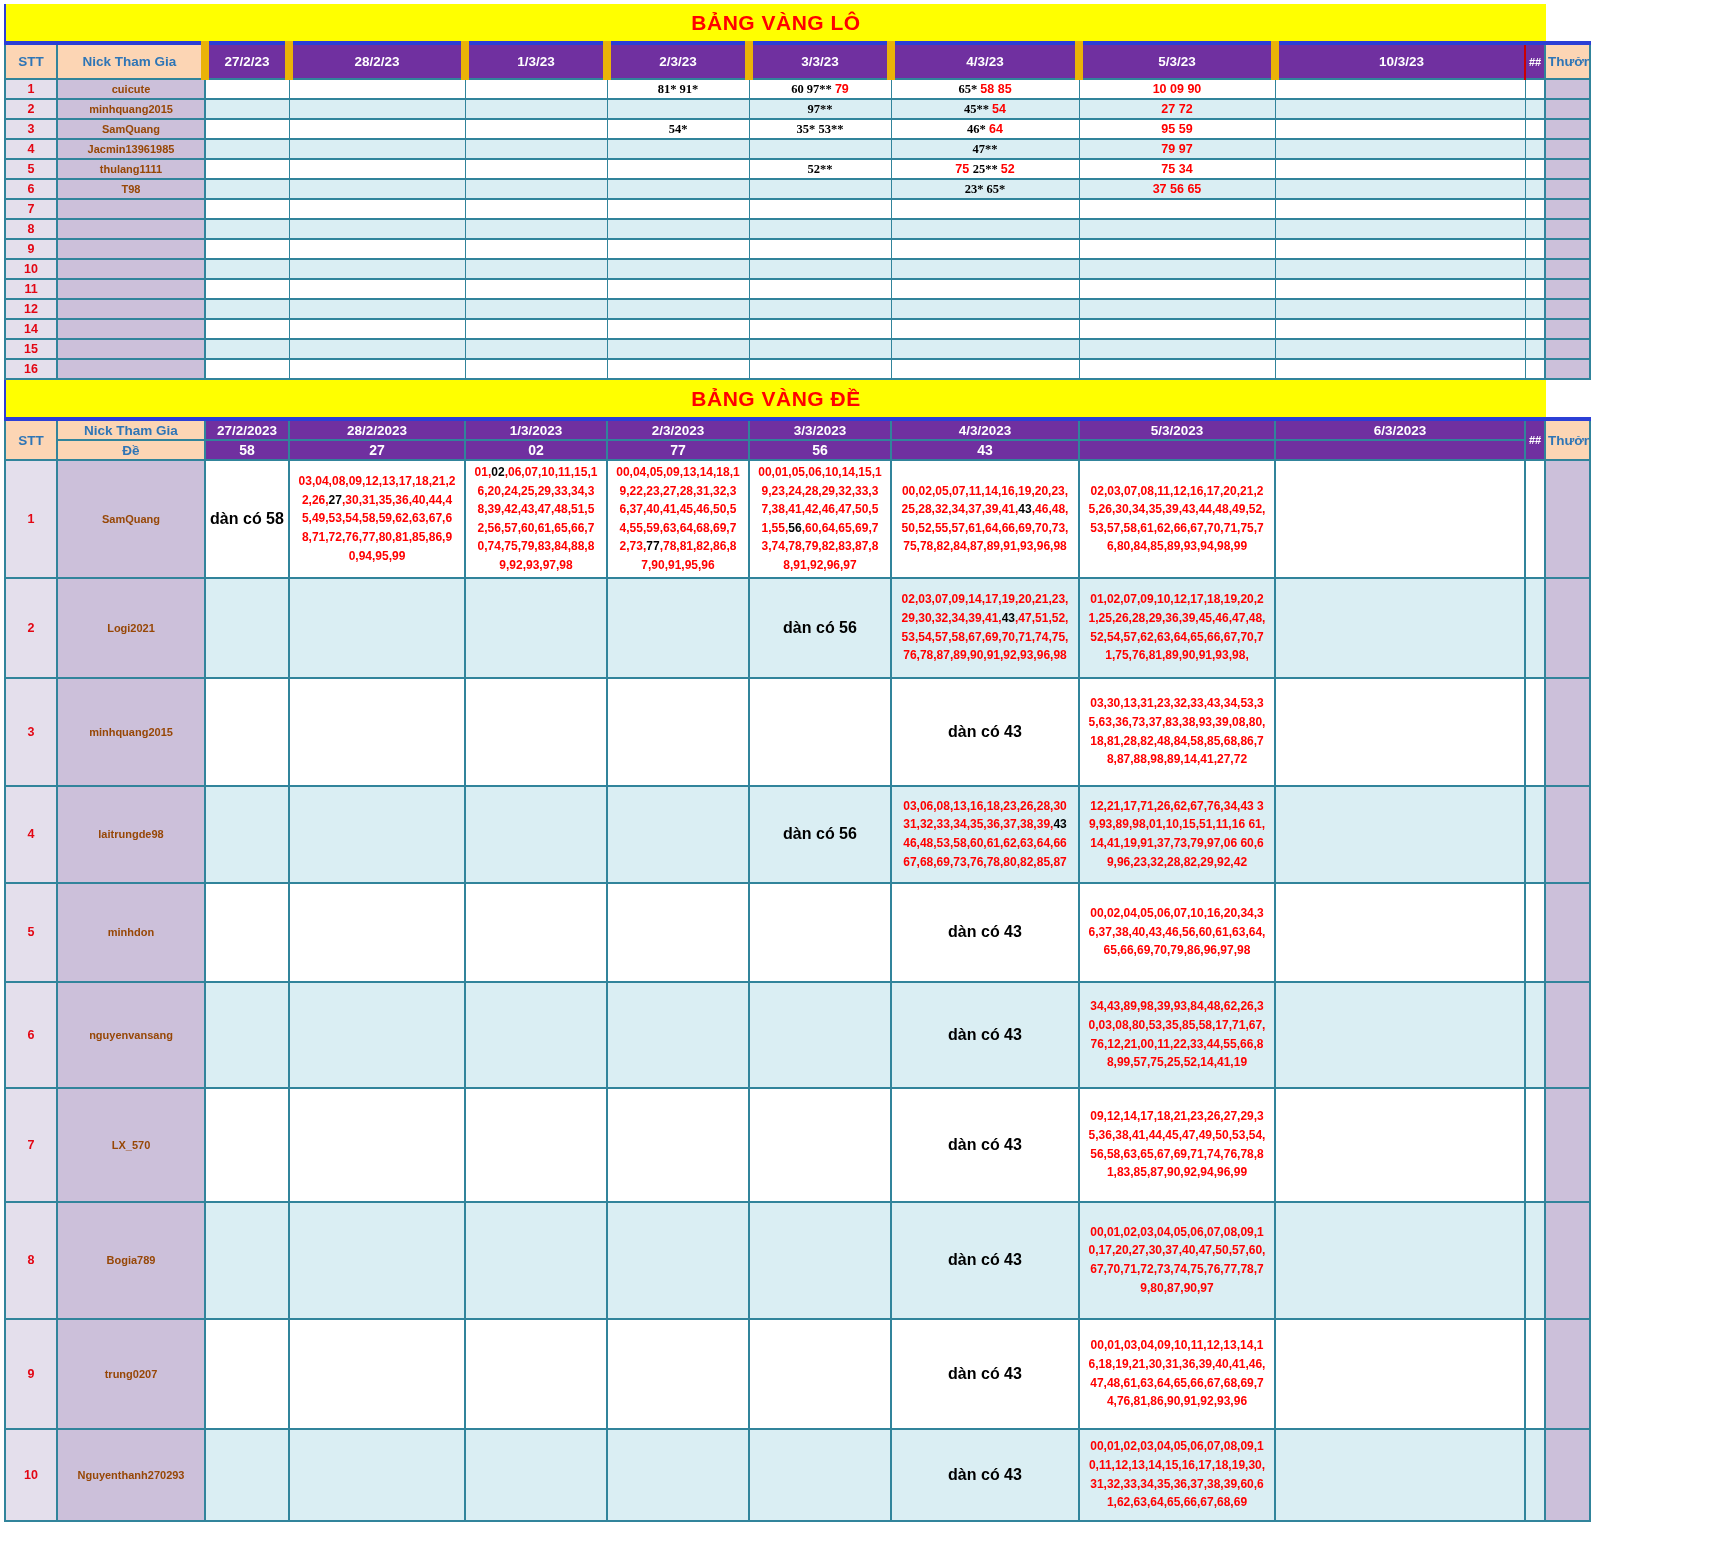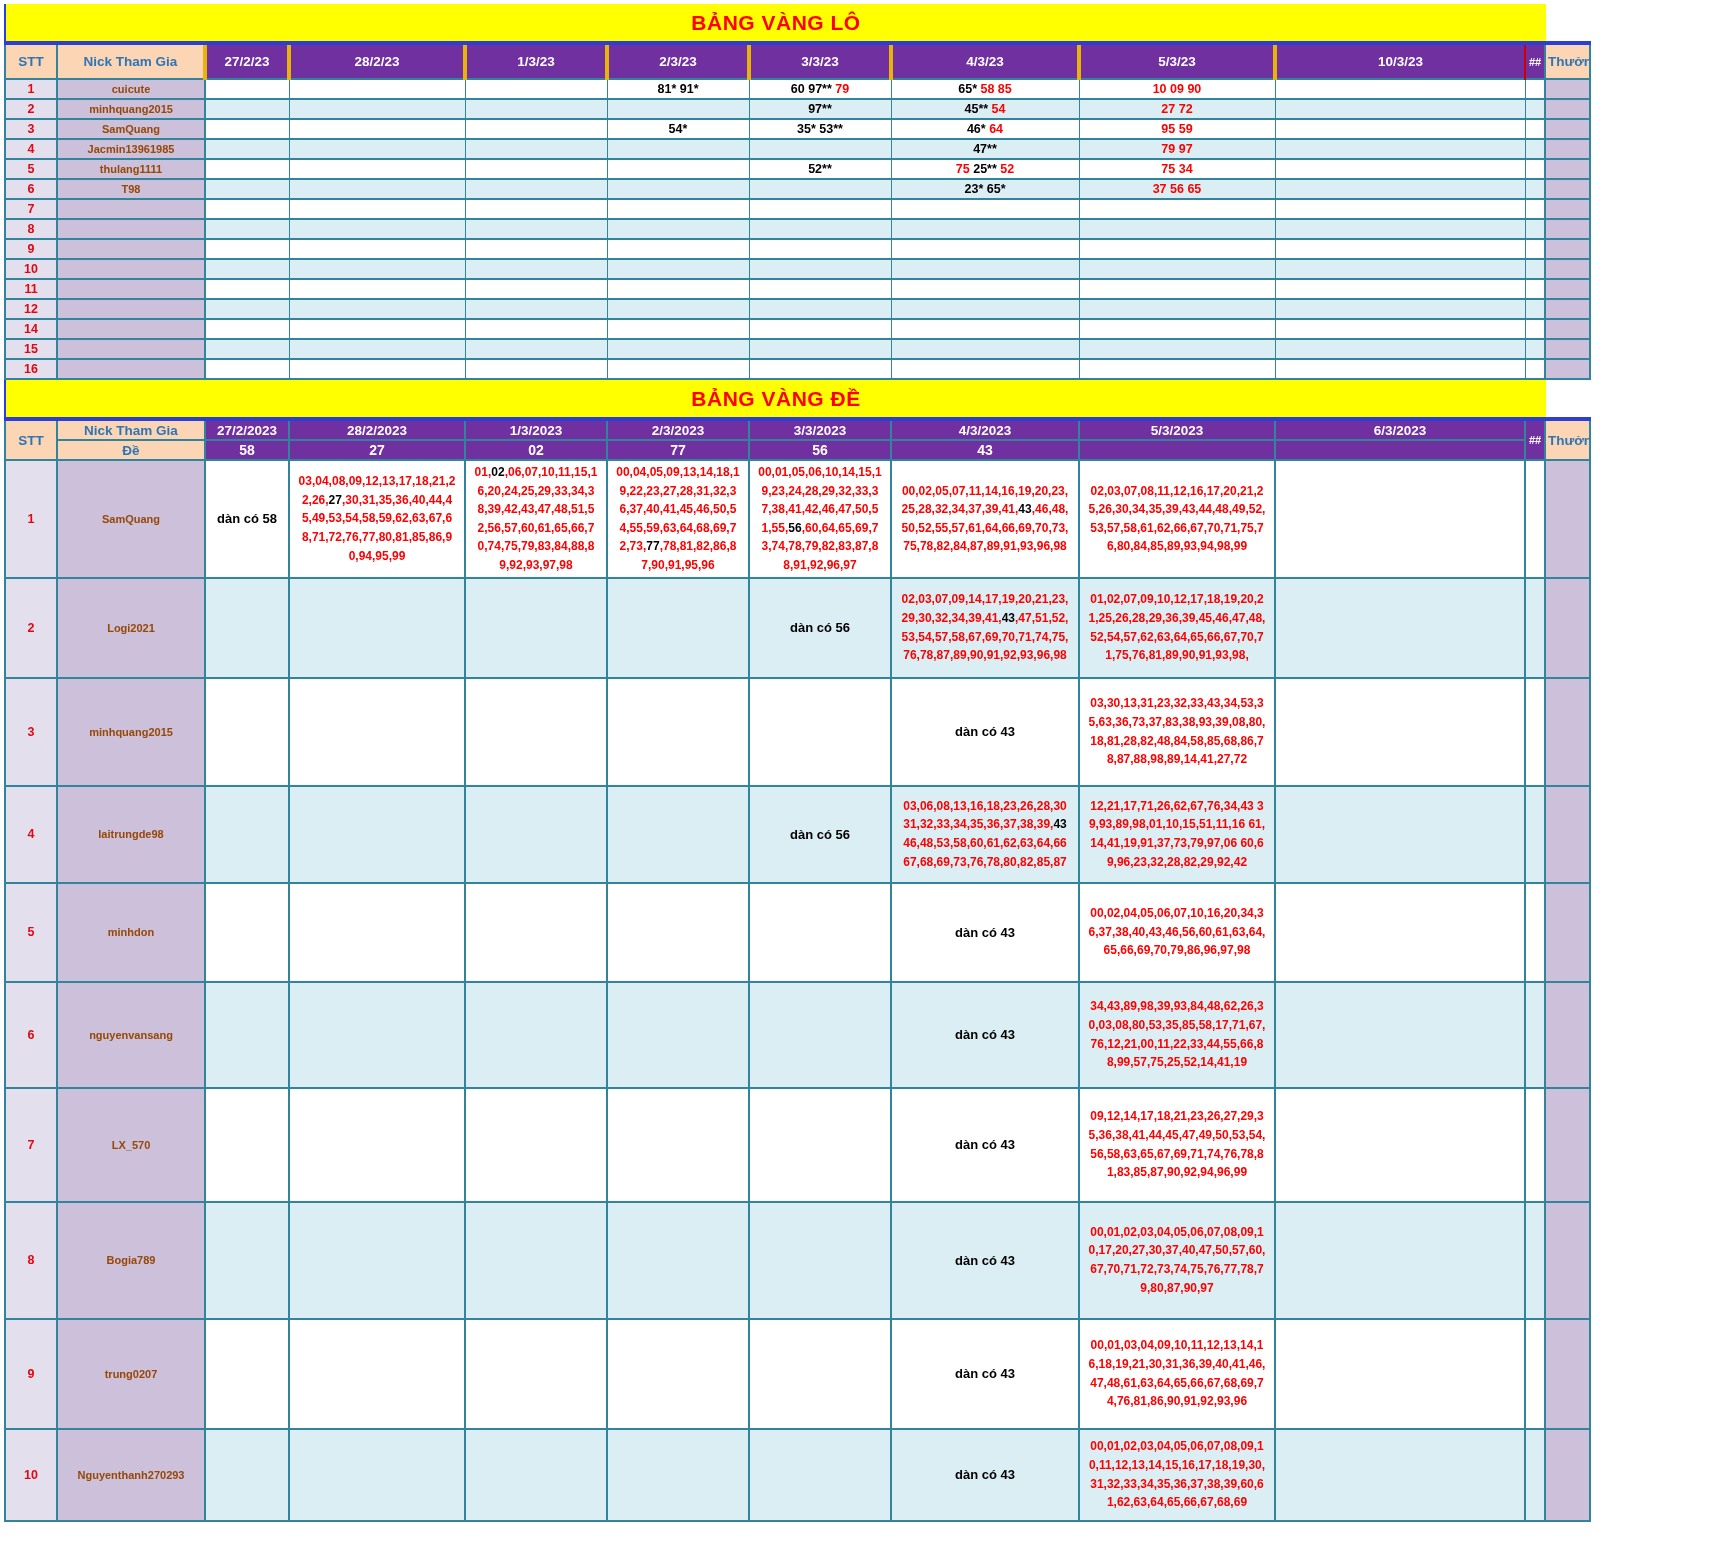--- a/index.html
+++ b/index.html
@@ -11,43 +11,43 @@
     color:#ff0000;font-weight:bold;font-size:21px;letter-spacing:.5px;}
   .title-gap{flex:1;background:#ffffff;}
   table{border-collapse:collapse;table-layout:fixed;width:1585px;background:#fff;}
   col.c0{width:52px}col.c1{width:148px}col.c2{width:84px}col.c3{width:176px}
   col.c4{width:142px}col.c5{width:142px}col.c6{width:142px}col.c7{width:188px}
   col.c8{width:196px}col.c9{width:250px}col.c10{width:20px}col.c11{width:45px}
 
   
   .lo th,.lo td{border:1px solid #31849b;padding:0 2px;text-align:center;vertical-align:middle;overflow:hidden;}
   .lo thead th{background:#7030a0;color:#ffffff;font-size:13.5px;font-weight:700;height:33px;border-top:4px solid #2b3fd6;}
-  .lo thead th.date{border-left:4px solid #eab308;border-right:2px solid #cc0000;}
+  .lo thead th.date{border-left:8px solid #eab308;border-right:2px solid #cc0000;}
   .lo thead th.corner{background:#fcd5b4;color:#2e75b6;border:2px solid #31849b;border-top:4px solid #2b3fd6;}
   .lo thead th.hashh{font-size:11px;padding:0;}
   .lo tbody tr{height:20px;}
   .lo tbody td{border-top-width:2px;border-bottom-width:2px;}
   .lo tbody tr:nth-child(even) td{background:#daeef3;}
 
   td.stt{background:#e4dfec !important;color:#e30613;font-weight:700;font-size:12.5px;border:2px solid #31849b !important;}
   td.nick{background:#ccc0da !important;color:#974706;font-weight:700;font-size:11px;border:2px solid #31849b !important;}
   td.reward{background:#ccc0da !important;border:2px solid #31849b !important;}
   .val{font-weight:700;font-size:12.5px;}
-  .c-b{color:#000000;} .c-r{color:#ff0000;}
+  .c-b{color:#000000;font-family:Liberation Serif, serif;} .c-r{color:#ff0000;}
 
   
   .de th,.de td{border:2px solid #31849b;padding:0 2px;text-align:center;vertical-align:middle;overflow:hidden;}
   .de thead th{background:#7030a0;color:#ffffff;font-size:13.5px;font-weight:700;height:18px;}
   .de thead tr:first-child th{border-top:4px solid #2b3fd6;}
   .de thead th.corner{background:#fcd5b4;color:#2e75b6;}
   .de thead th.deval{font-size:14px;}
   .de thead th.hashh{font-size:11px;padding:0;}
   .de tbody tr:nth-child(even) td{background:#daeef3;}
   .de td.num{color:#ff0000;font-weight:700;font-size:12px;line-height:1.55;padding:2px 8px;word-break:break-all;}
-  .de td.note{color:#000000;font-weight:700;font-size:13px;}
+  .de td.note{color:#000000;font-weight:700;font-size:16px;}
   .hit{color:#000000;}
 </style>
 </head>
 <body>
 
 <div class="page">
 
   <section>
     <div class="title-row">
       <div class="title-band">BẢNG VÀNG LÔ</div>

